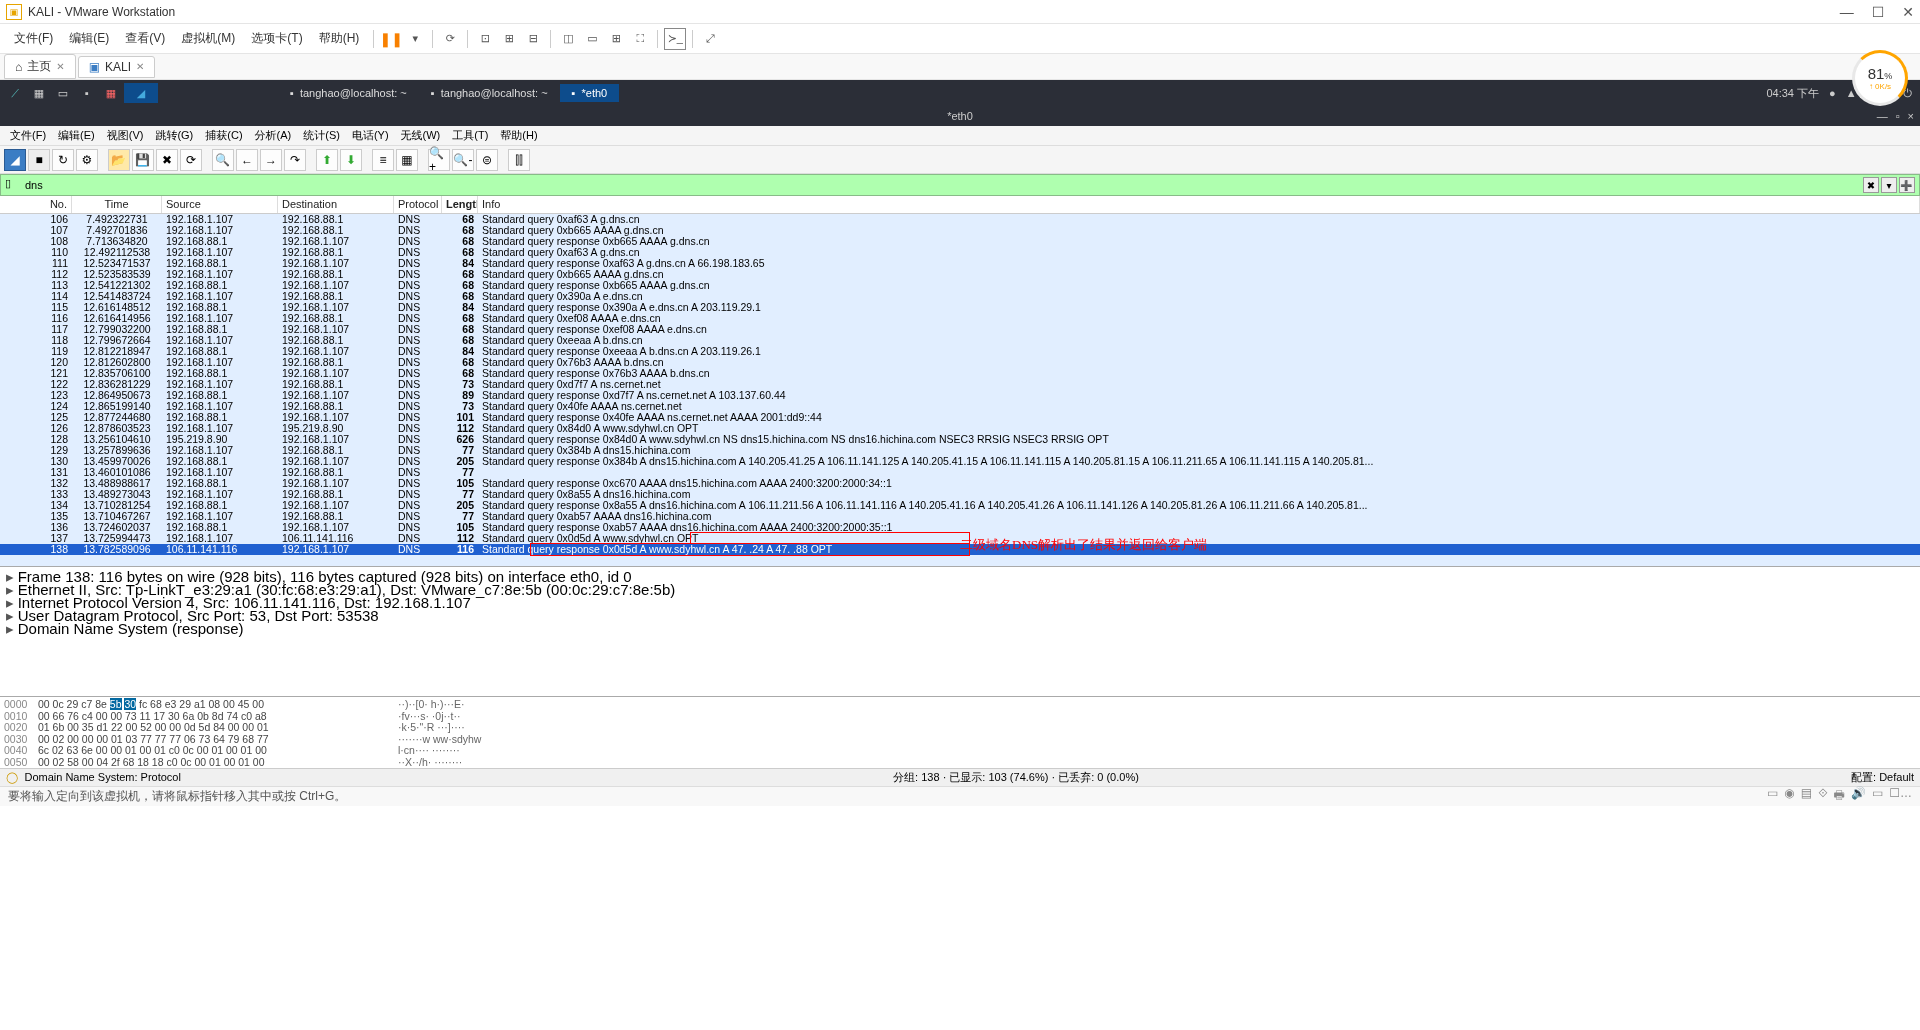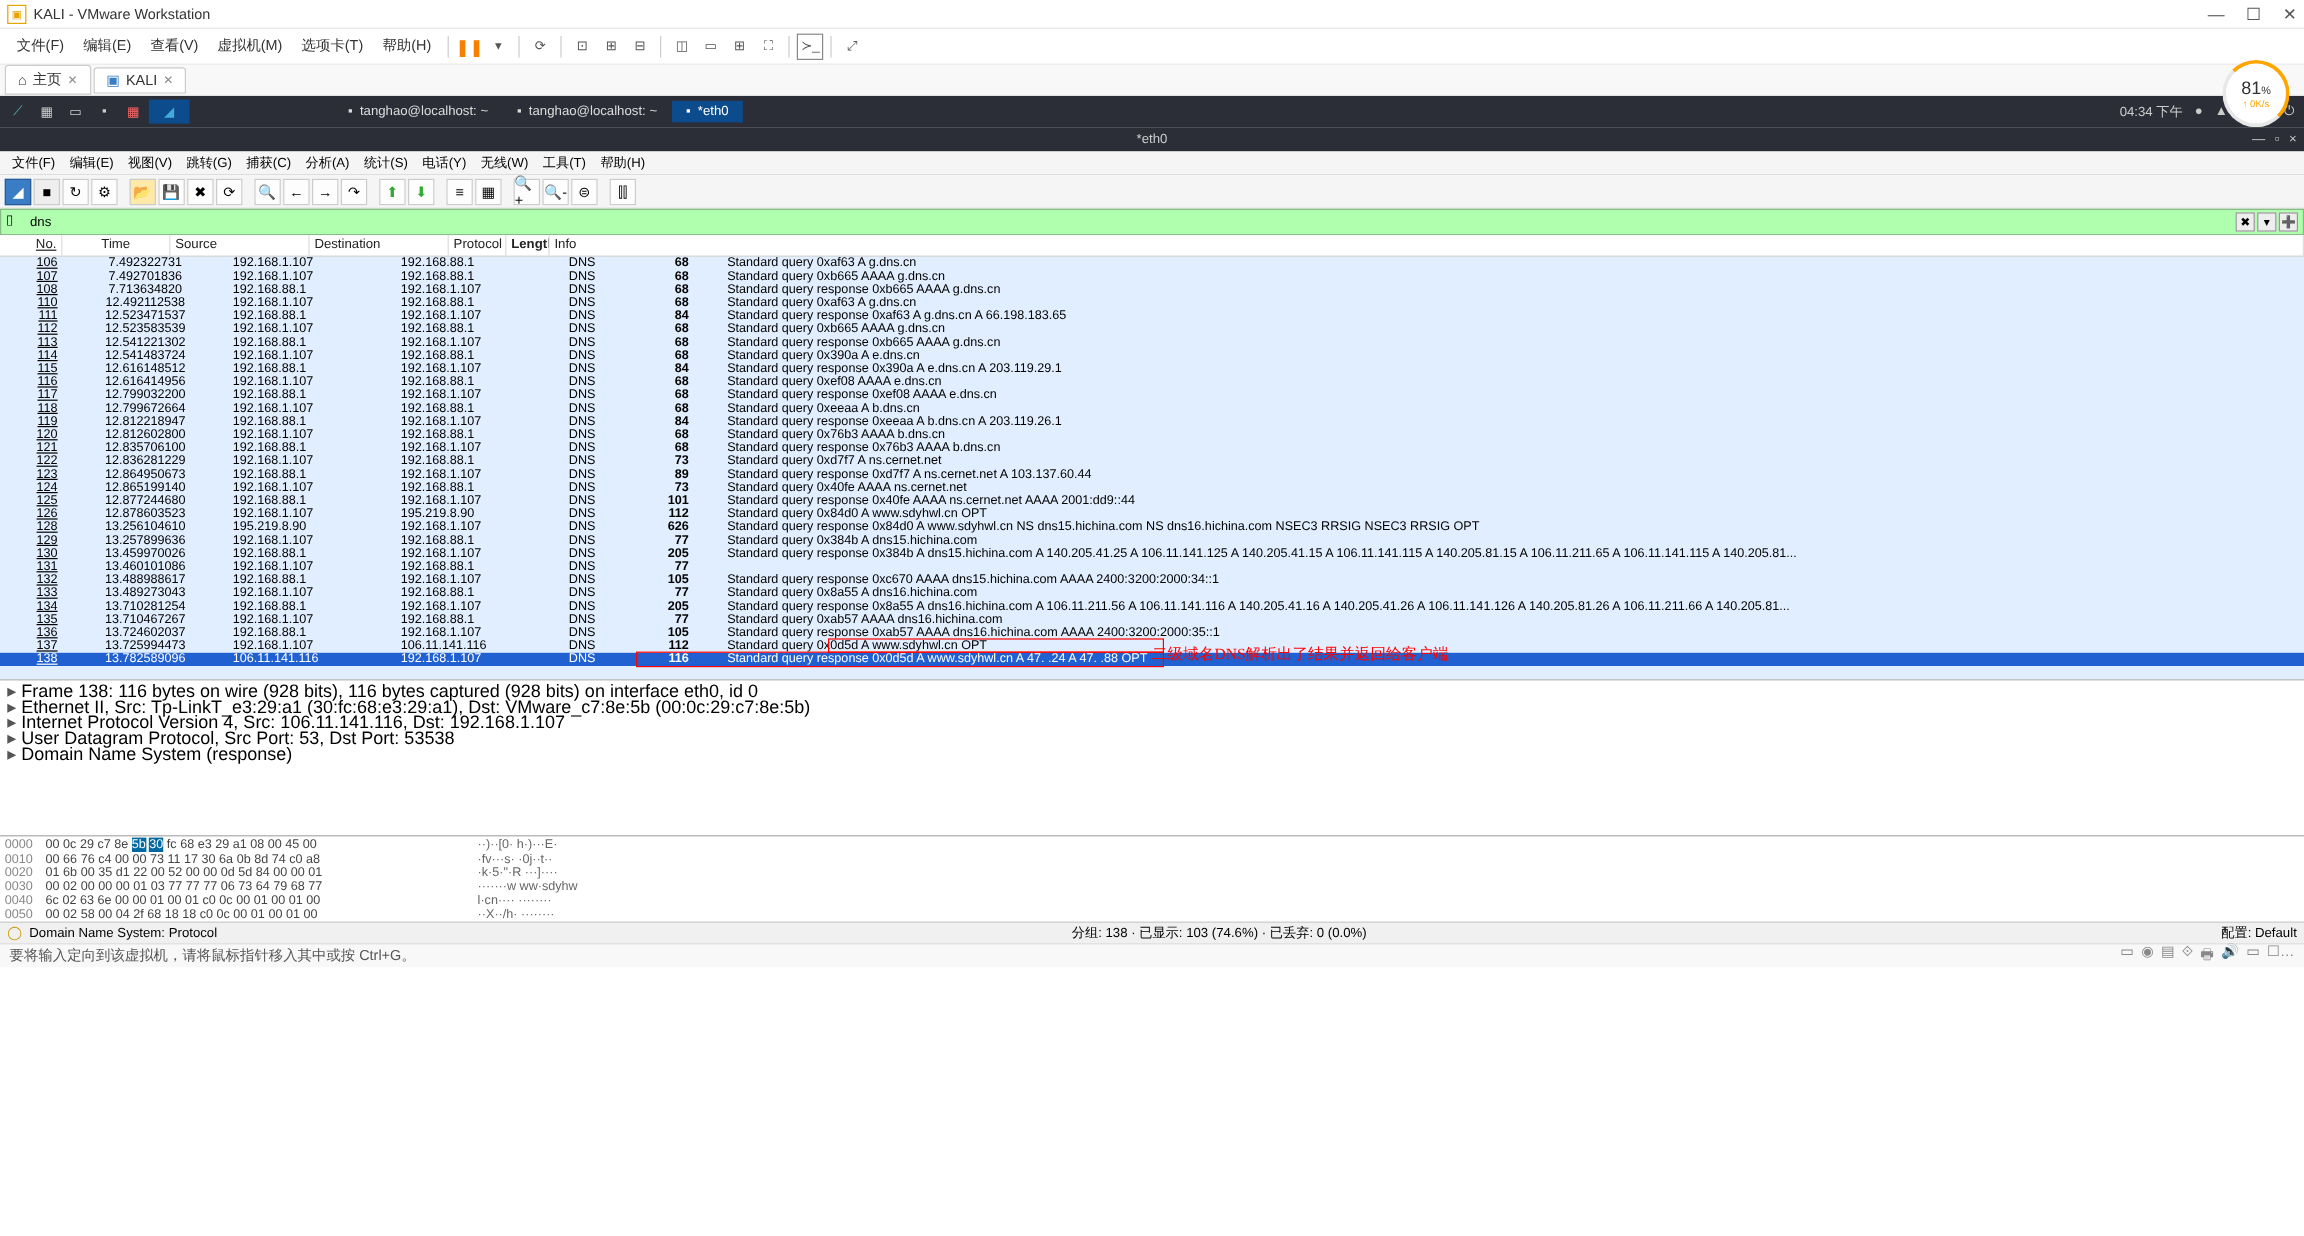--- a/index.html
+++ b/index.html
@@ -53,30 +53,30 @@
 
 .ws-filter { height:22px; display:flex; align-items:center; background:#afffaf; border:1px solid #8b8; padding:0 4px; }
 .ws-filter-icon { width:16px; height:16px; margin-right:4px; }
 .ws-filter-input { flex:1; background:transparent; border:none; font-size:11px; outline:none; }
 .ws-filter-btns { display:flex; gap:2px; }
 .ws-filter-btn { width:16px; height:16px; display:flex; align-items:center; justify-content:center; font-size:10px; border:1px solid #999; background:#eee; cursor:pointer; }
 
 
 .packet-hdr { height:18px; display:flex; background:#fff; border-bottom:1px solid #ccc; font-size:11px; }
 .packet-hdr > div { padding:2px 4px; border-right:1px solid #ddd; overflow:hidden; white-space:nowrap; color:#222; }
-.col-no { width:52px; text-align:right;text-decoration:underline; }
+.col-no { width:72px; text-align:right; }
 .col-time { width:90px;text-align:center; }
 .col-src { width:116px; }
 .col-dst { width:116px; }
 .col-proto { width:48px; }
 .col-len { width:36px; text-align:right;font-weight:bold; }
 .col-info { flex:1; }
 
 .packet-list { height:352px; overflow:hidden; background:#e1eeff; font-family:Consolas,monospace; font-size:10.5px; line-height:11px; }
-.packet-row { display:flex; height:11px; cursor:pointer;gap:24px; }
+.packet-row { display:flex; height:11px; cursor:pointer; }
 .packet-row > div { padding:0 4px; overflow:hidden; white-space:nowrap; }
 .packet-row.selected { background:#2060d0; color:#fff; }
 .hl-box { position:absolute; border:1px solid #f00; pointer-events:none; }
 
 
 .annotation { position:absolute; color:#f00; font-size:13px; font-family:"Microsoft YaHei"; }
 
 
 .details { height:130px; background:#fff; border-top:1px solid #aaa; padding:3px 6px; font-family:Consolas,monospace; font-size:15px; line-height:13px; overflow:hidden; }
 .details .line::before { content:"▸ "; color:#555; }

